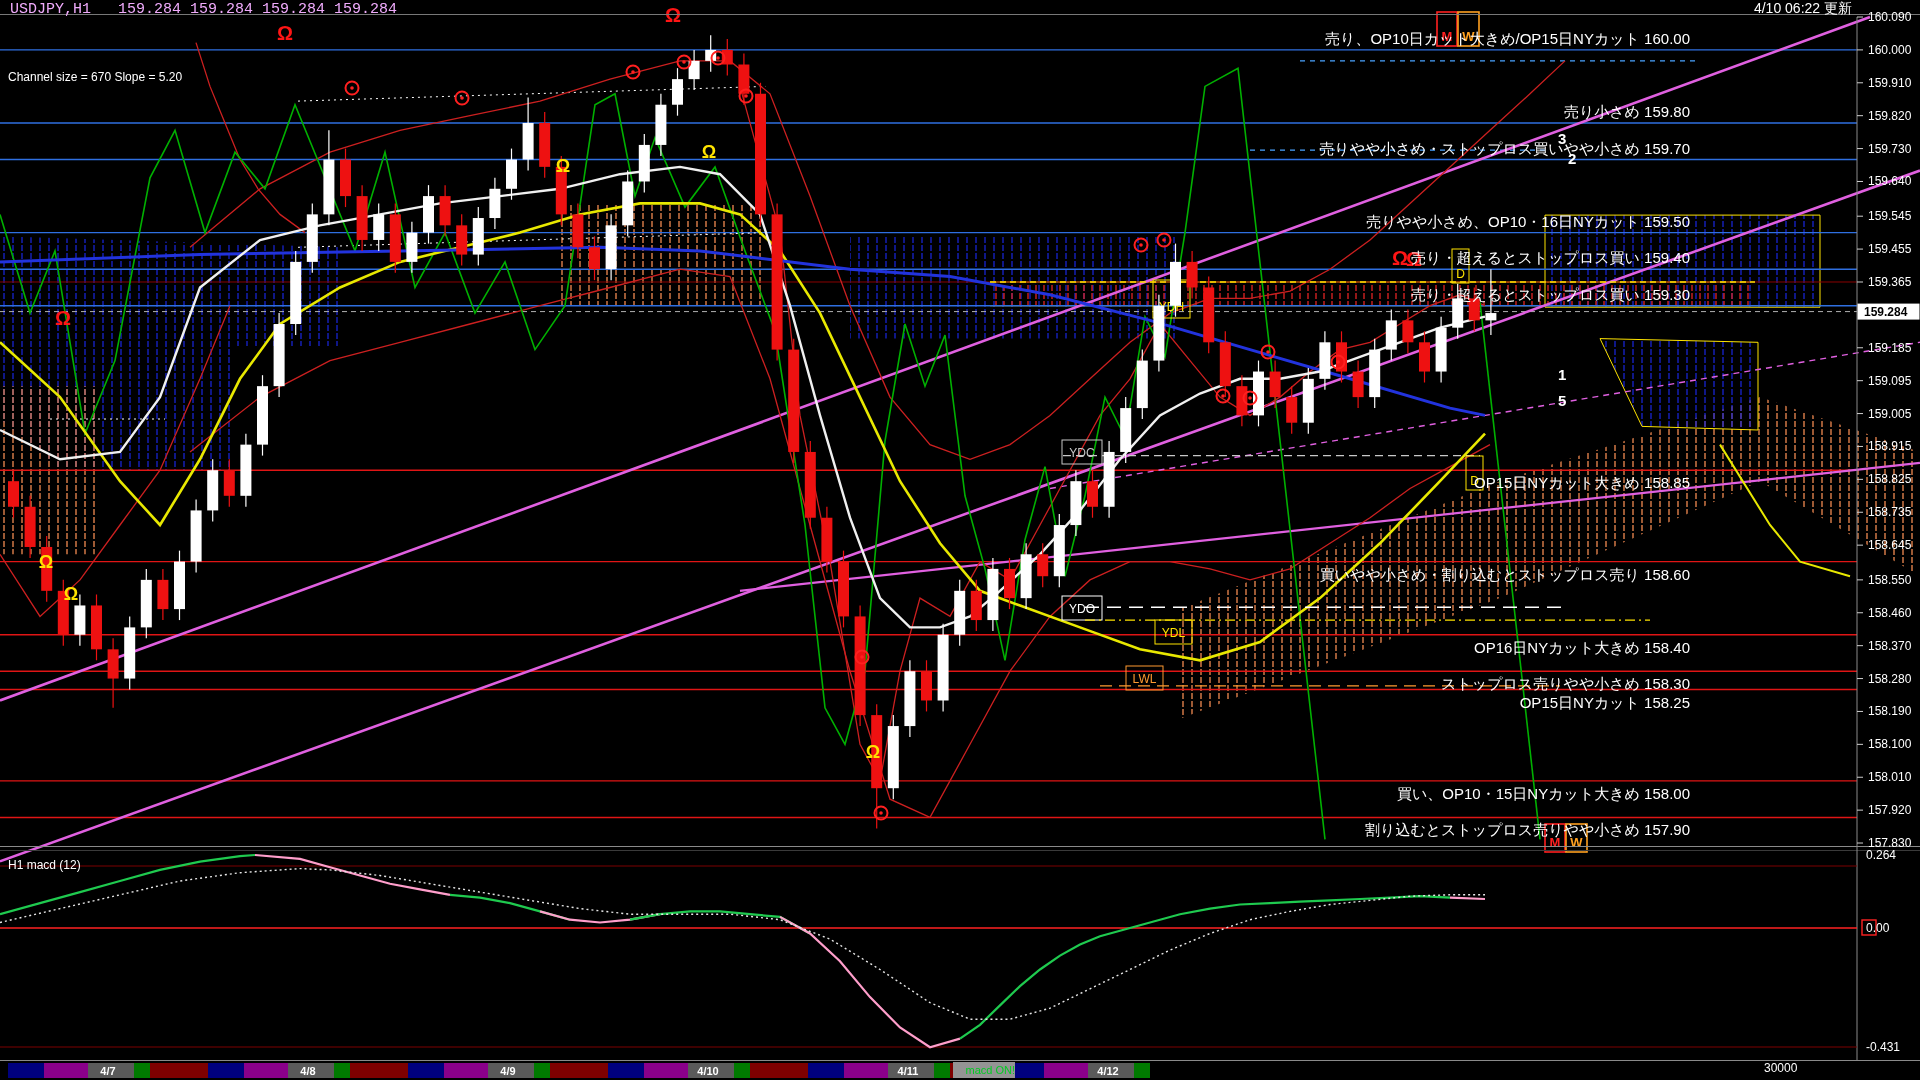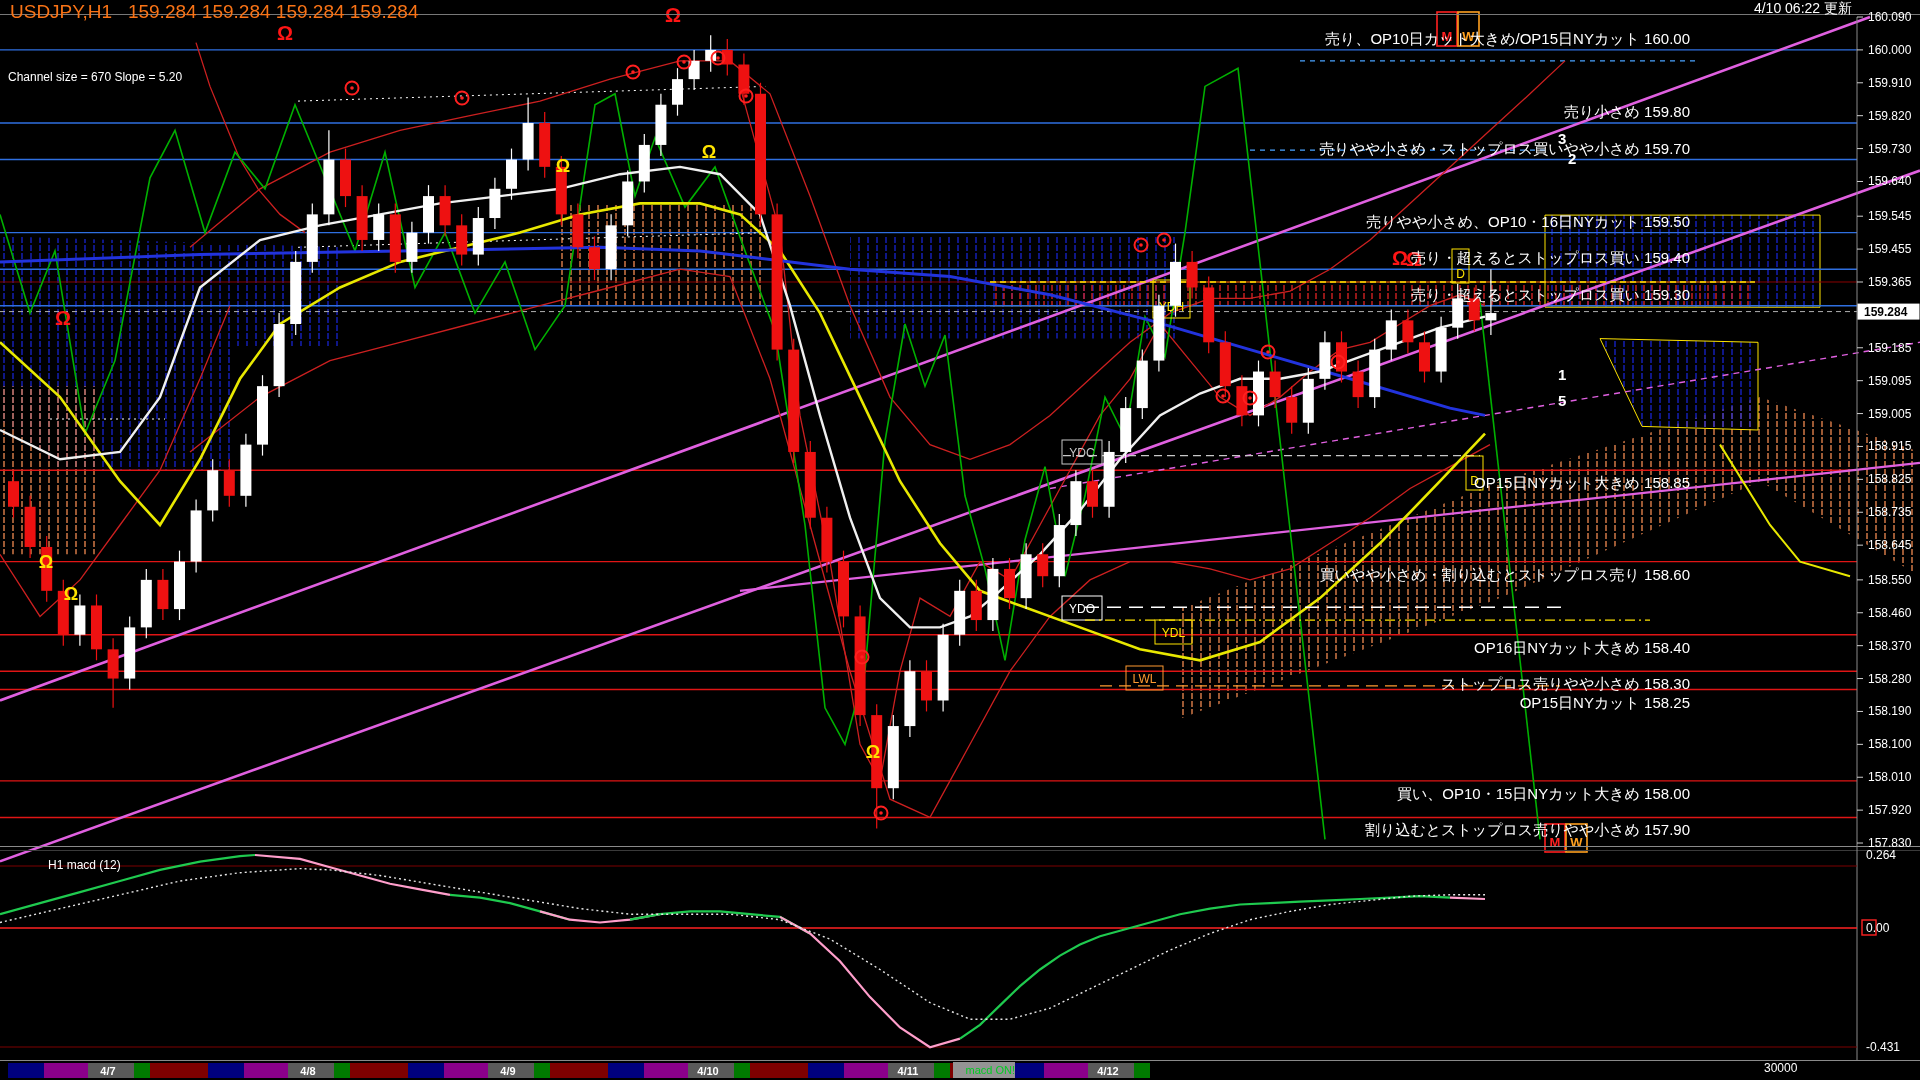--- a/index.html
+++ b/index.html
@@ -1,23 +1,23 @@
 <!DOCTYPE html>
 <html><head>
 <meta charset="utf-8">
 <style>
   html,body{margin:0;padding:0;background:#000;}
   .screen{position:relative;width:1920px;height:1080px;background:#000;overflow:hidden;
           font-family:"Liberation Sans","DejaVu Sans",sans-serif;color:#fff;}
   .screen svg{position:absolute;left:0;top:0;}
-  .tb-left{position:absolute;left:10px;top:1px;font-size:19px;color:#f97316;white-space:pre;}
+  .tb-left{position:absolute;left:10px;top:1px;font-size:15px;color:#f0abfc;white-space:pre;font-family:Liberation Mono, monospace;}
   .tb-right{position:absolute;right:68px;top:0px;font-size:14px;color:#fff;}
   .channel-label{position:absolute;left:8px;top:70px;font-size:12px;color:#fff;}
   .symbol-title{position:absolute;left:56px;top:78px;font-size:47px;color:#fff;letter-spacing:2px;}
-  .macd-label{position:absolute;left:8px;top:858px;font-size:12px;color:#fff;margin-left:40px;}
+  .macd-label{position:absolute;left:8px;top:858px;font-size:12px;color:#fff;}
   .macd-on{position:absolute;left:953px;top:1062px;width:62px;height:16px;background:#949494;
            color:#00cc22;font-size:11px;line-height:16px;text-align:right;}
   .vol-label{position:absolute;left:1764px;top:1061px;font-size:12px;color:#fff;}
   text{font-family:"Liberation Sans","DejaVu Sans",sans-serif;}
 </style>
 </head>
 <body>
 
 <div class="screen">
   <svg id="chart" width="1920" height="1080" viewBox="0 0 1920 1080">

